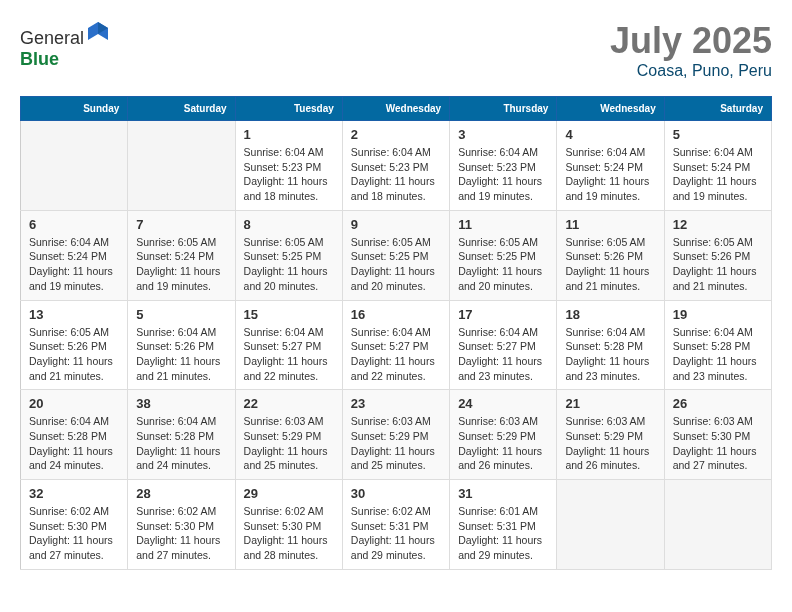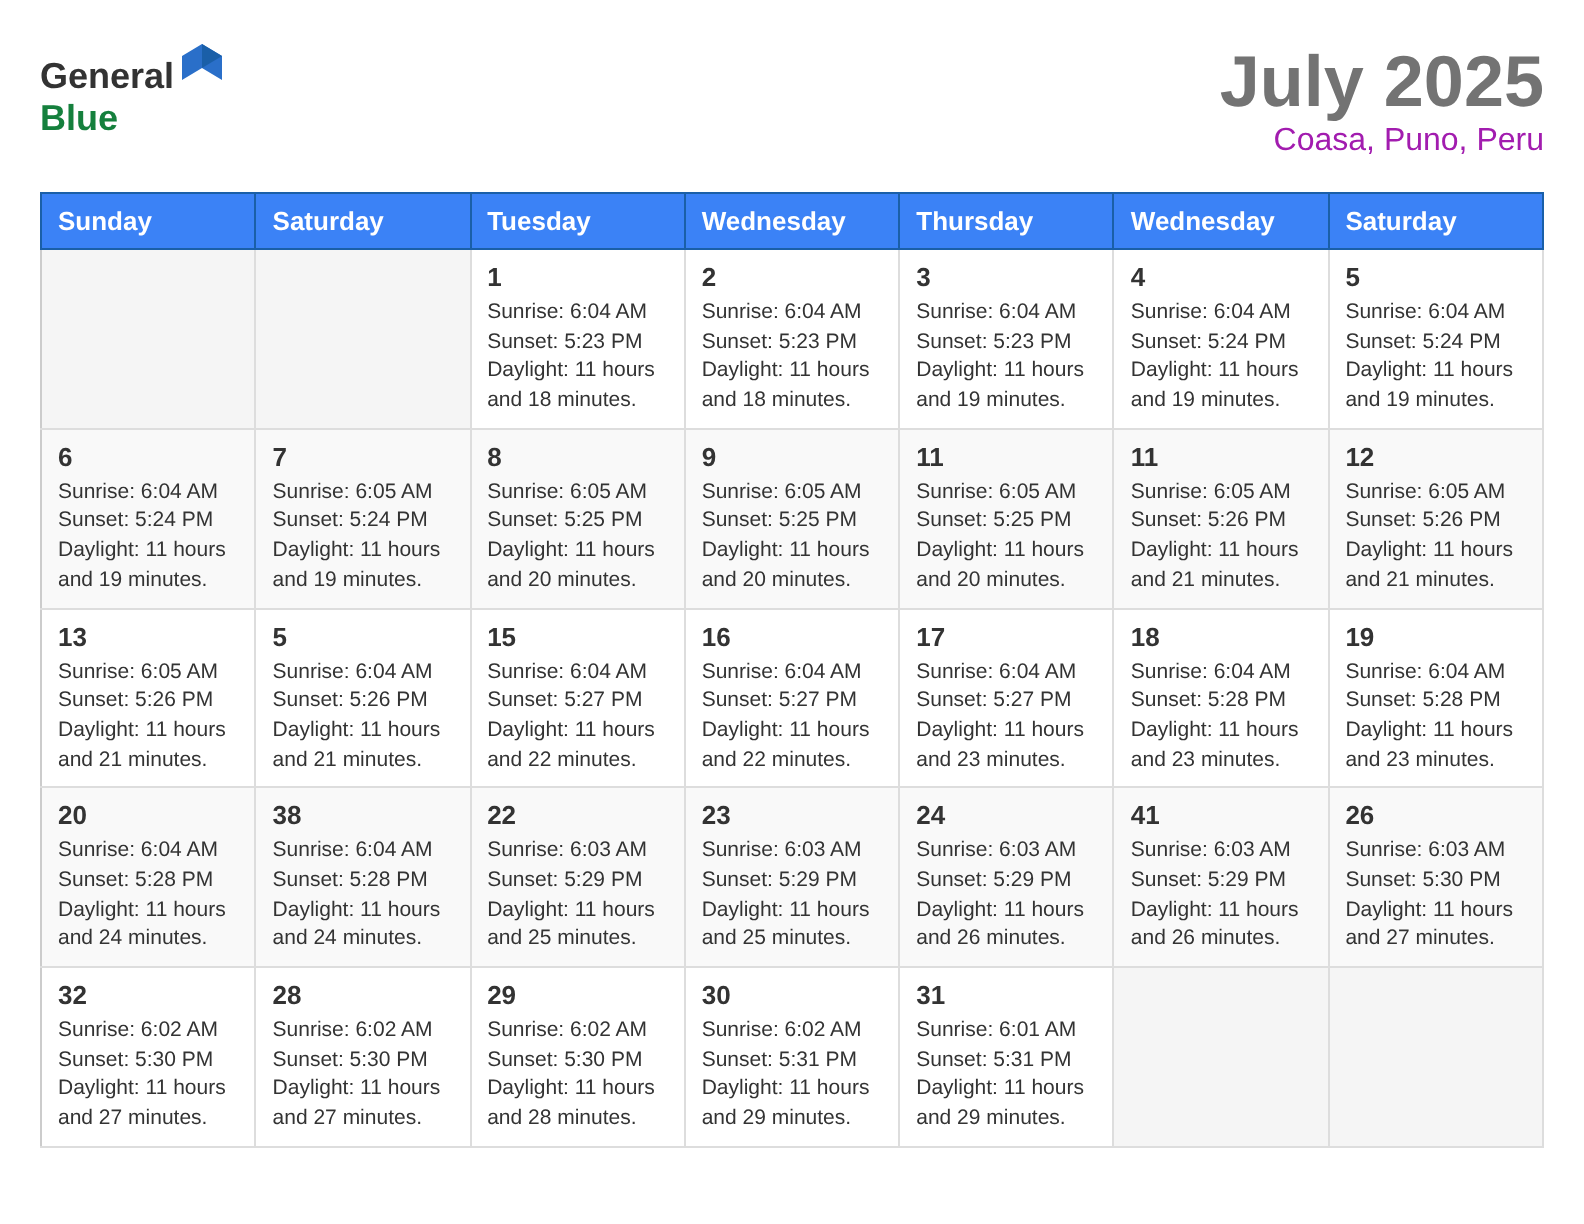--- a/index.html
+++ b/index.html
@@ -15,21 +15,21 @@
       justify-content: space-between;
       align-items: flex-start;
       margin-bottom: 16px;
     }
     .logo {
       display: flex;
       align-items: center;
     }
     .logo-text-general {
       font-size: 18px;
-      font-weight: bold;
+      font-weight: normal;
       color: #333;
     }
     .logo-text-blue {
       font-size: 18px;
       font-weight: bold;
       color: #15803d;
     }
     .logo-icon {
       width: 24px;
       height: 24px;
@@ -38,33 +38,33 @@
     .title-section {
       text-align: right;
     }
     .month-year {
       font-size: 36px;
       font-weight: bold;
       color: #737373;
     }
     .location {
       font-size: 16px;
-      color: #a21caf;
+      color: #0c4a6e;
     }
     .calendar {
       width: 100%;
       border-collapse: collapse;
       border: 1px solid #ccc;
     }
     .calendar th {
-      background-color: #3b82f6;
+      background-color: #0369a1;
       color: #fff;
-      text-align: left;
+      text-align: right;
       padding: 6px 8px;
-      font-size: 13px;
+      font-size: 10px;
       font-weight: bold;
       border: 1px solid #1a5fa8;
     }
     .calendar td {
       vertical-align: top;
       padding: 6px 8px;
       border: 1px solid #ddd;
       width: 107px;
       min-height: 80px;
       font-size: 11px;
@@ -223,21 +223,21 @@
         </td>
         <td>
           <span class="day-number">23</span>
           <div class="day-info">Sunrise: 6:03 AM<br>Sunset: 5:29 PM<br>Daylight: 11 hours and 25 minutes.</div>
         </td>
         <td>
           <span class="day-number">24</span>
           <div class="day-info">Sunrise: 6:03 AM<br>Sunset: 5:29 PM<br>Daylight: 11 hours and 26 minutes.</div>
         </td>
         <td>
-          <span class="day-number">41</span>
+          <span class="day-number">21</span>
           <div class="day-info">Sunrise: 6:03 AM<br>Sunset: 5:29 PM<br>Daylight: 11 hours and 26 minutes.</div>
         </td>
         <td>
           <span class="day-number">26</span>
           <div class="day-info">Sunrise: 6:03 AM<br>Sunset: 5:30 PM<br>Daylight: 11 hours and 27 minutes.</div>
         </td>
       </tr>
       <tr>
         <td>
           <span class="day-number">32</span>

